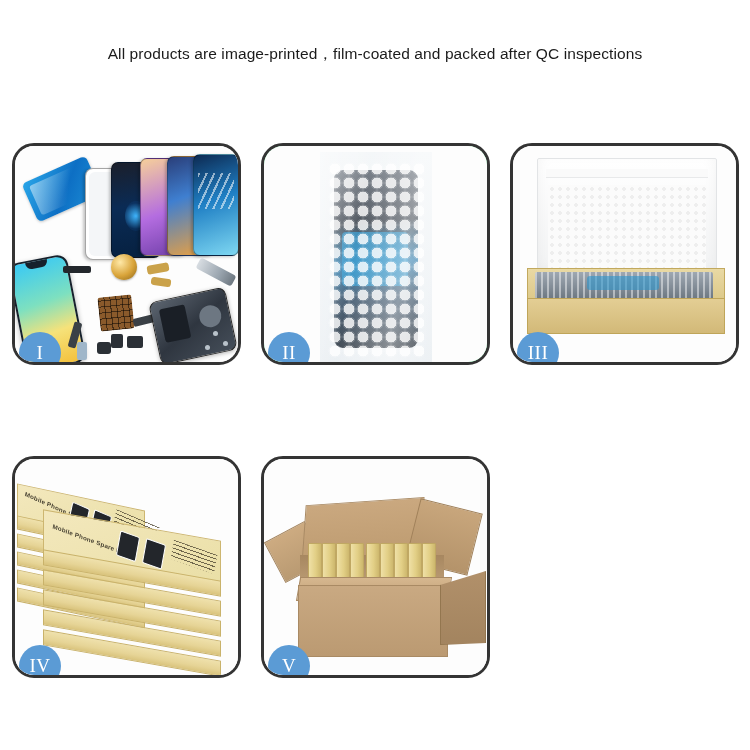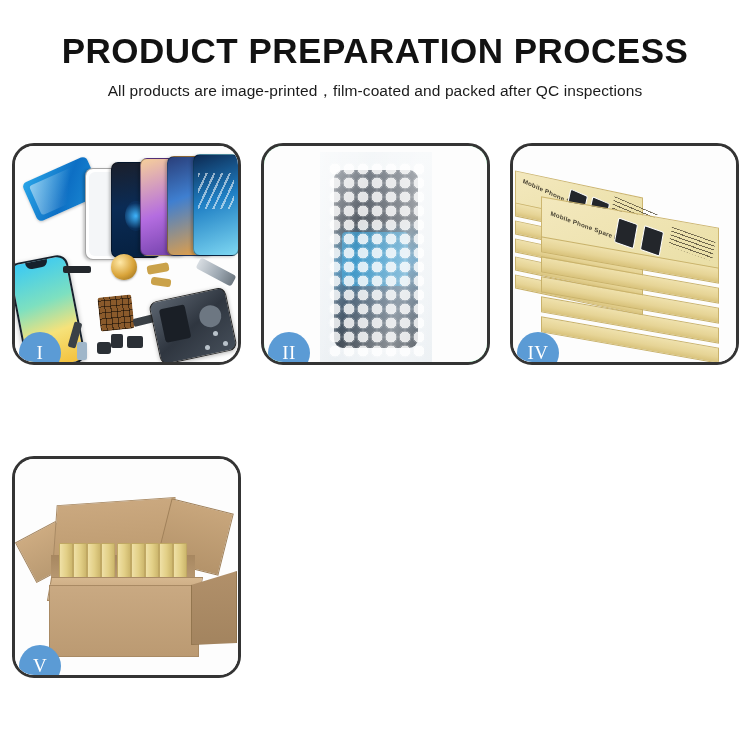--- a/index.html
+++ b/index.html
@@ -309,21 +309,20 @@
     position:absolute;left:22px;top:150px;width:26px;height:14px;
     background:rgba(150,122,90,.4);
   }
 </style>
 </head>
 <body>
 
 <div class="page">
 
   <div class="header">
-    <div class="title">PRODUCT PREPARATION PROCESS</div>
     <div class="subtitle">All products are image-printed，film-coated and packed after QC inspections</div>
   </div>
 
   <div class="grid">
 
     <div class="panel p1">
       <div class="stage">
         <div class="lcd-blue"></div>
         <div class="fan">
           <div class="ph ph1">
@@ -363,20 +362,31 @@
       <div class="stage">
         <div class="wrap-col">
           <div class="wrapped-item"></div>
           <div class="bubbles"></div>
           <div class="bub-sheen"></div>
         </div>
       </div>
       <div class="badge">II</div>
     </div>
 
+    <div class="panel p3">
+      <div class="stage">
+        <div class="lid">
+          <div class="lid-foam"></div>
+        </div>
+        <div class="tray"></div>
+        <div class="tray-items"></div>
+        <div class="tray-front"></div>
+      </div>
+      <div class="badge">III</div>
+    </div>
 
     <div class="panel p4">
       <div class="stage">
         <div class="stack">
 
           <div class="sb-top" style="left:2px;top:38px;width:126px;height:34px;transform:skewY(12deg);">
             <div class="lbl" style="left:6px;top:13px;transform:rotate(13deg);">Mobile Phone Spare Parts</div>
             <div class="phimg" style="left:52px;top:7px;width:16px;height:20px;transform:rotate(12deg);"></div>
             <div class="phimg" style="left:74px;top:10px;width:16px;height:20px;transform:rotate(12deg);"></div>
             <div class="speclines" style="left:96px;top:8px;transform:rotate(12deg);"></div>

